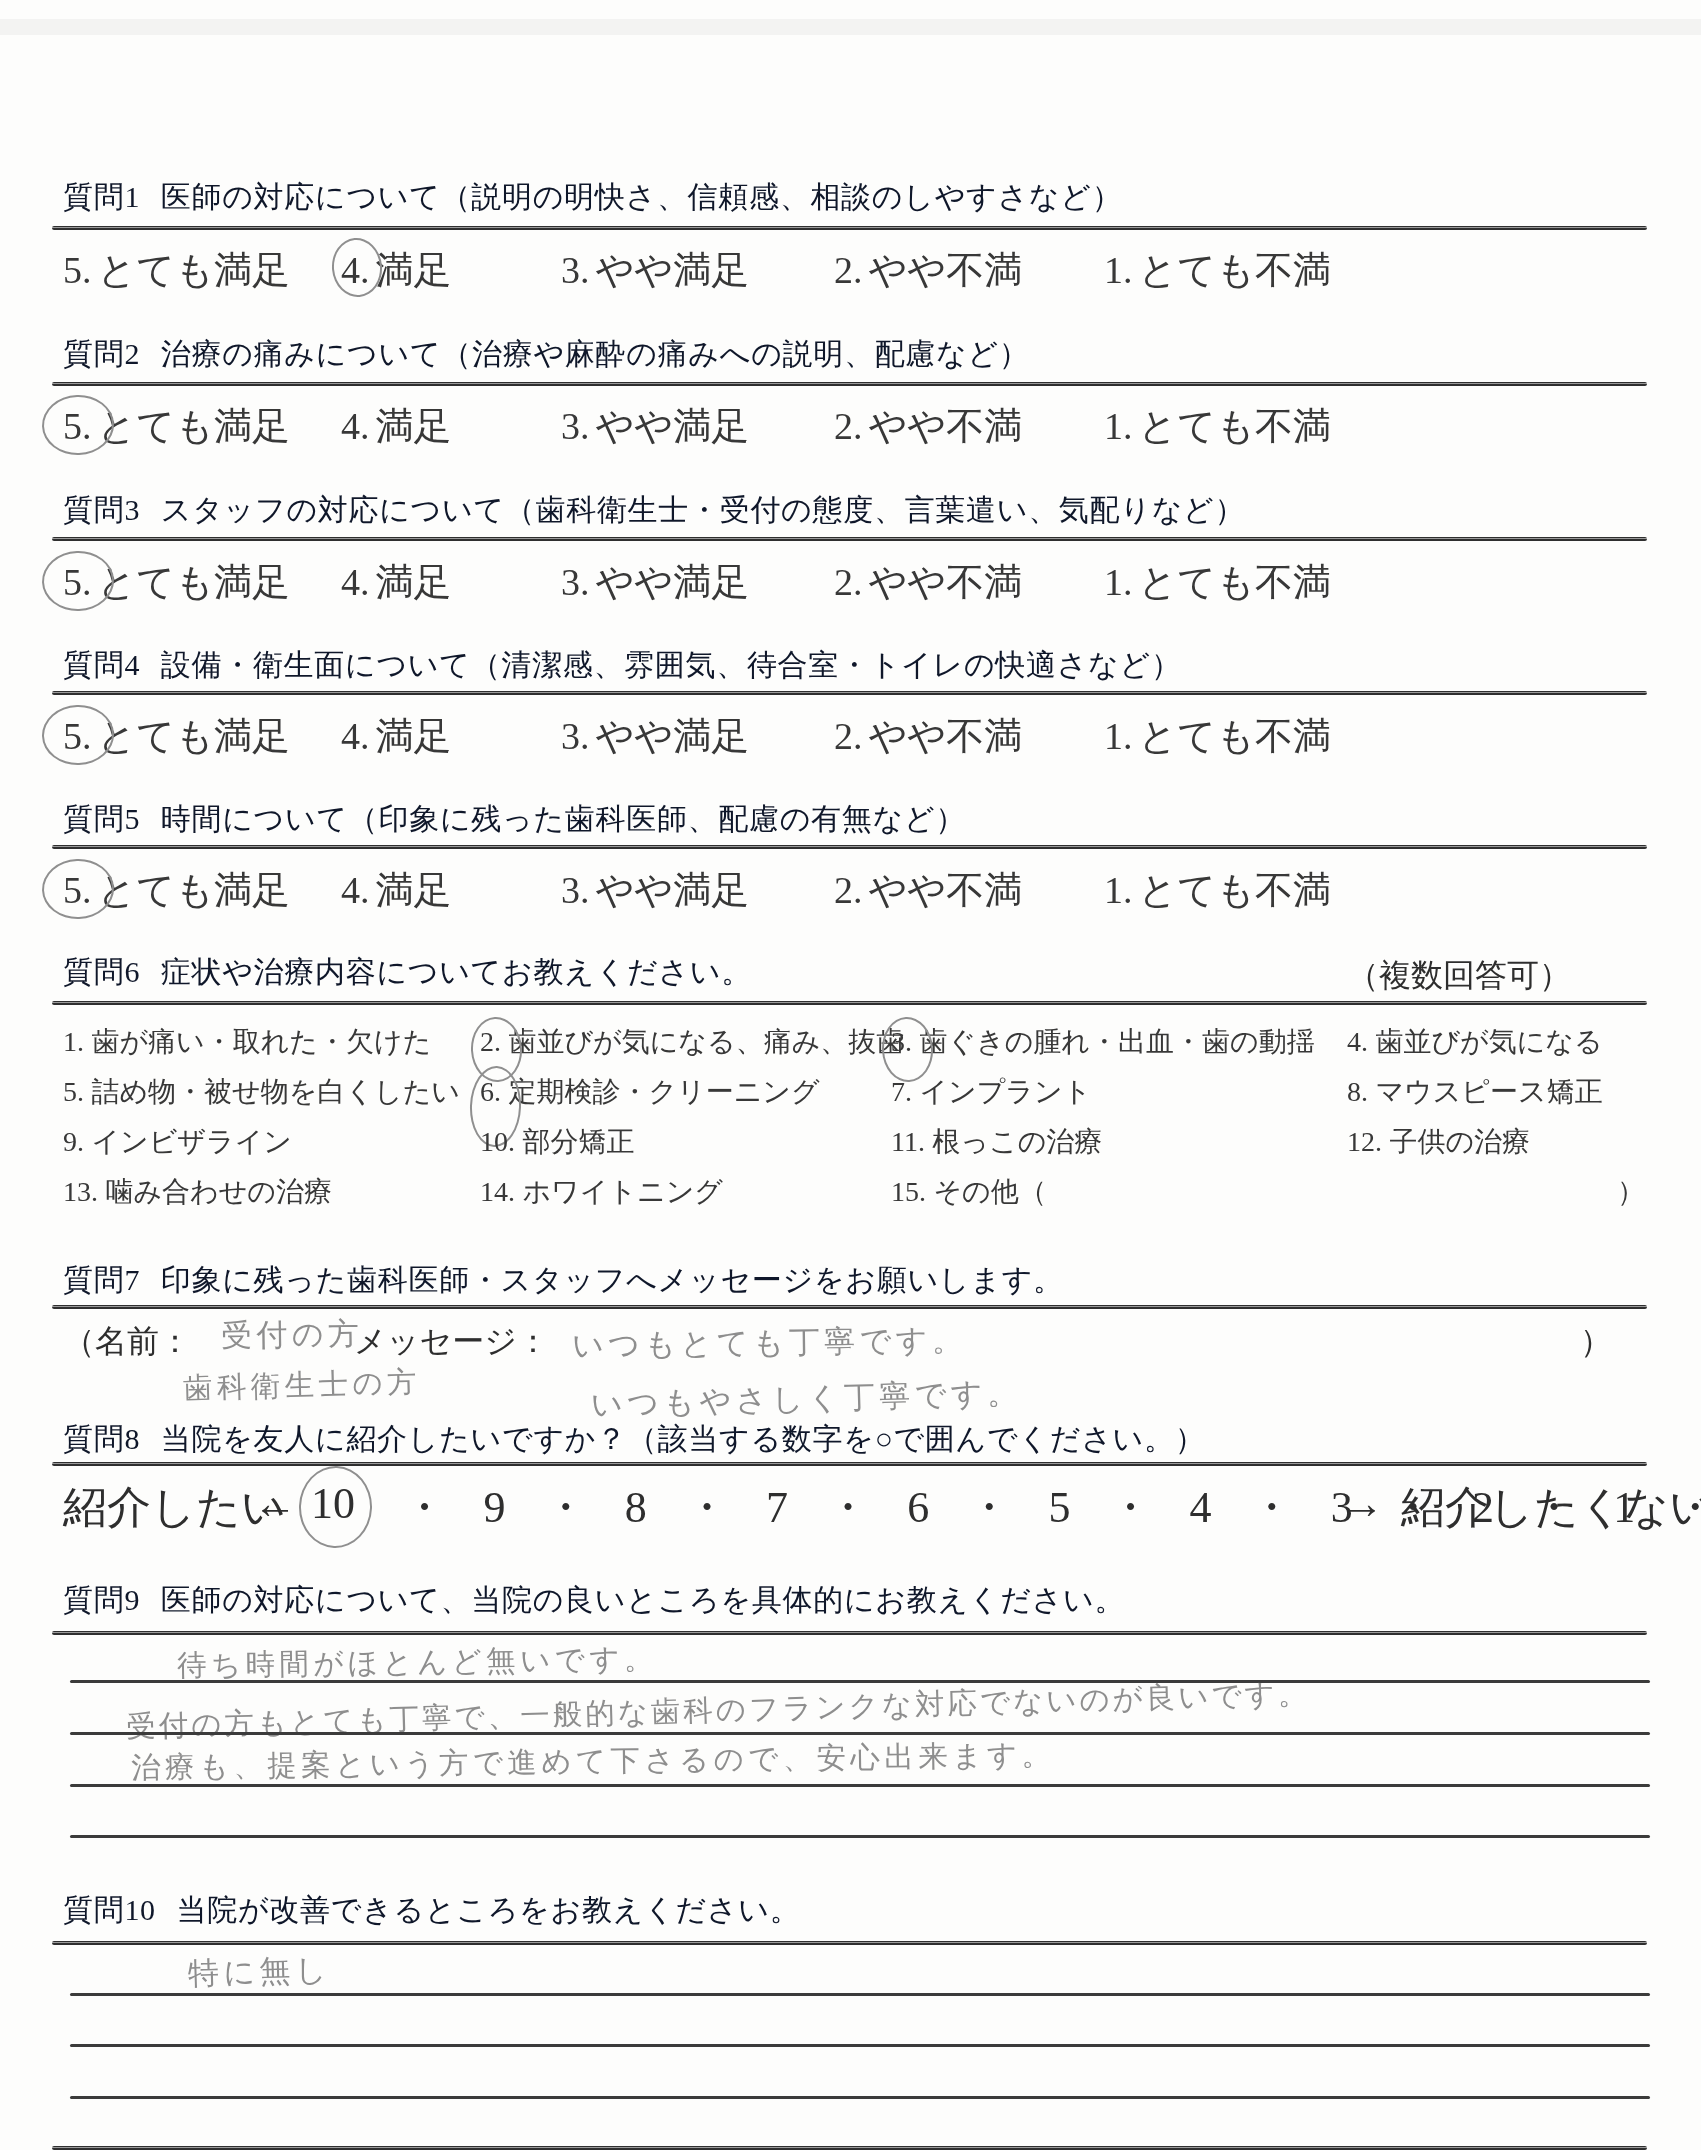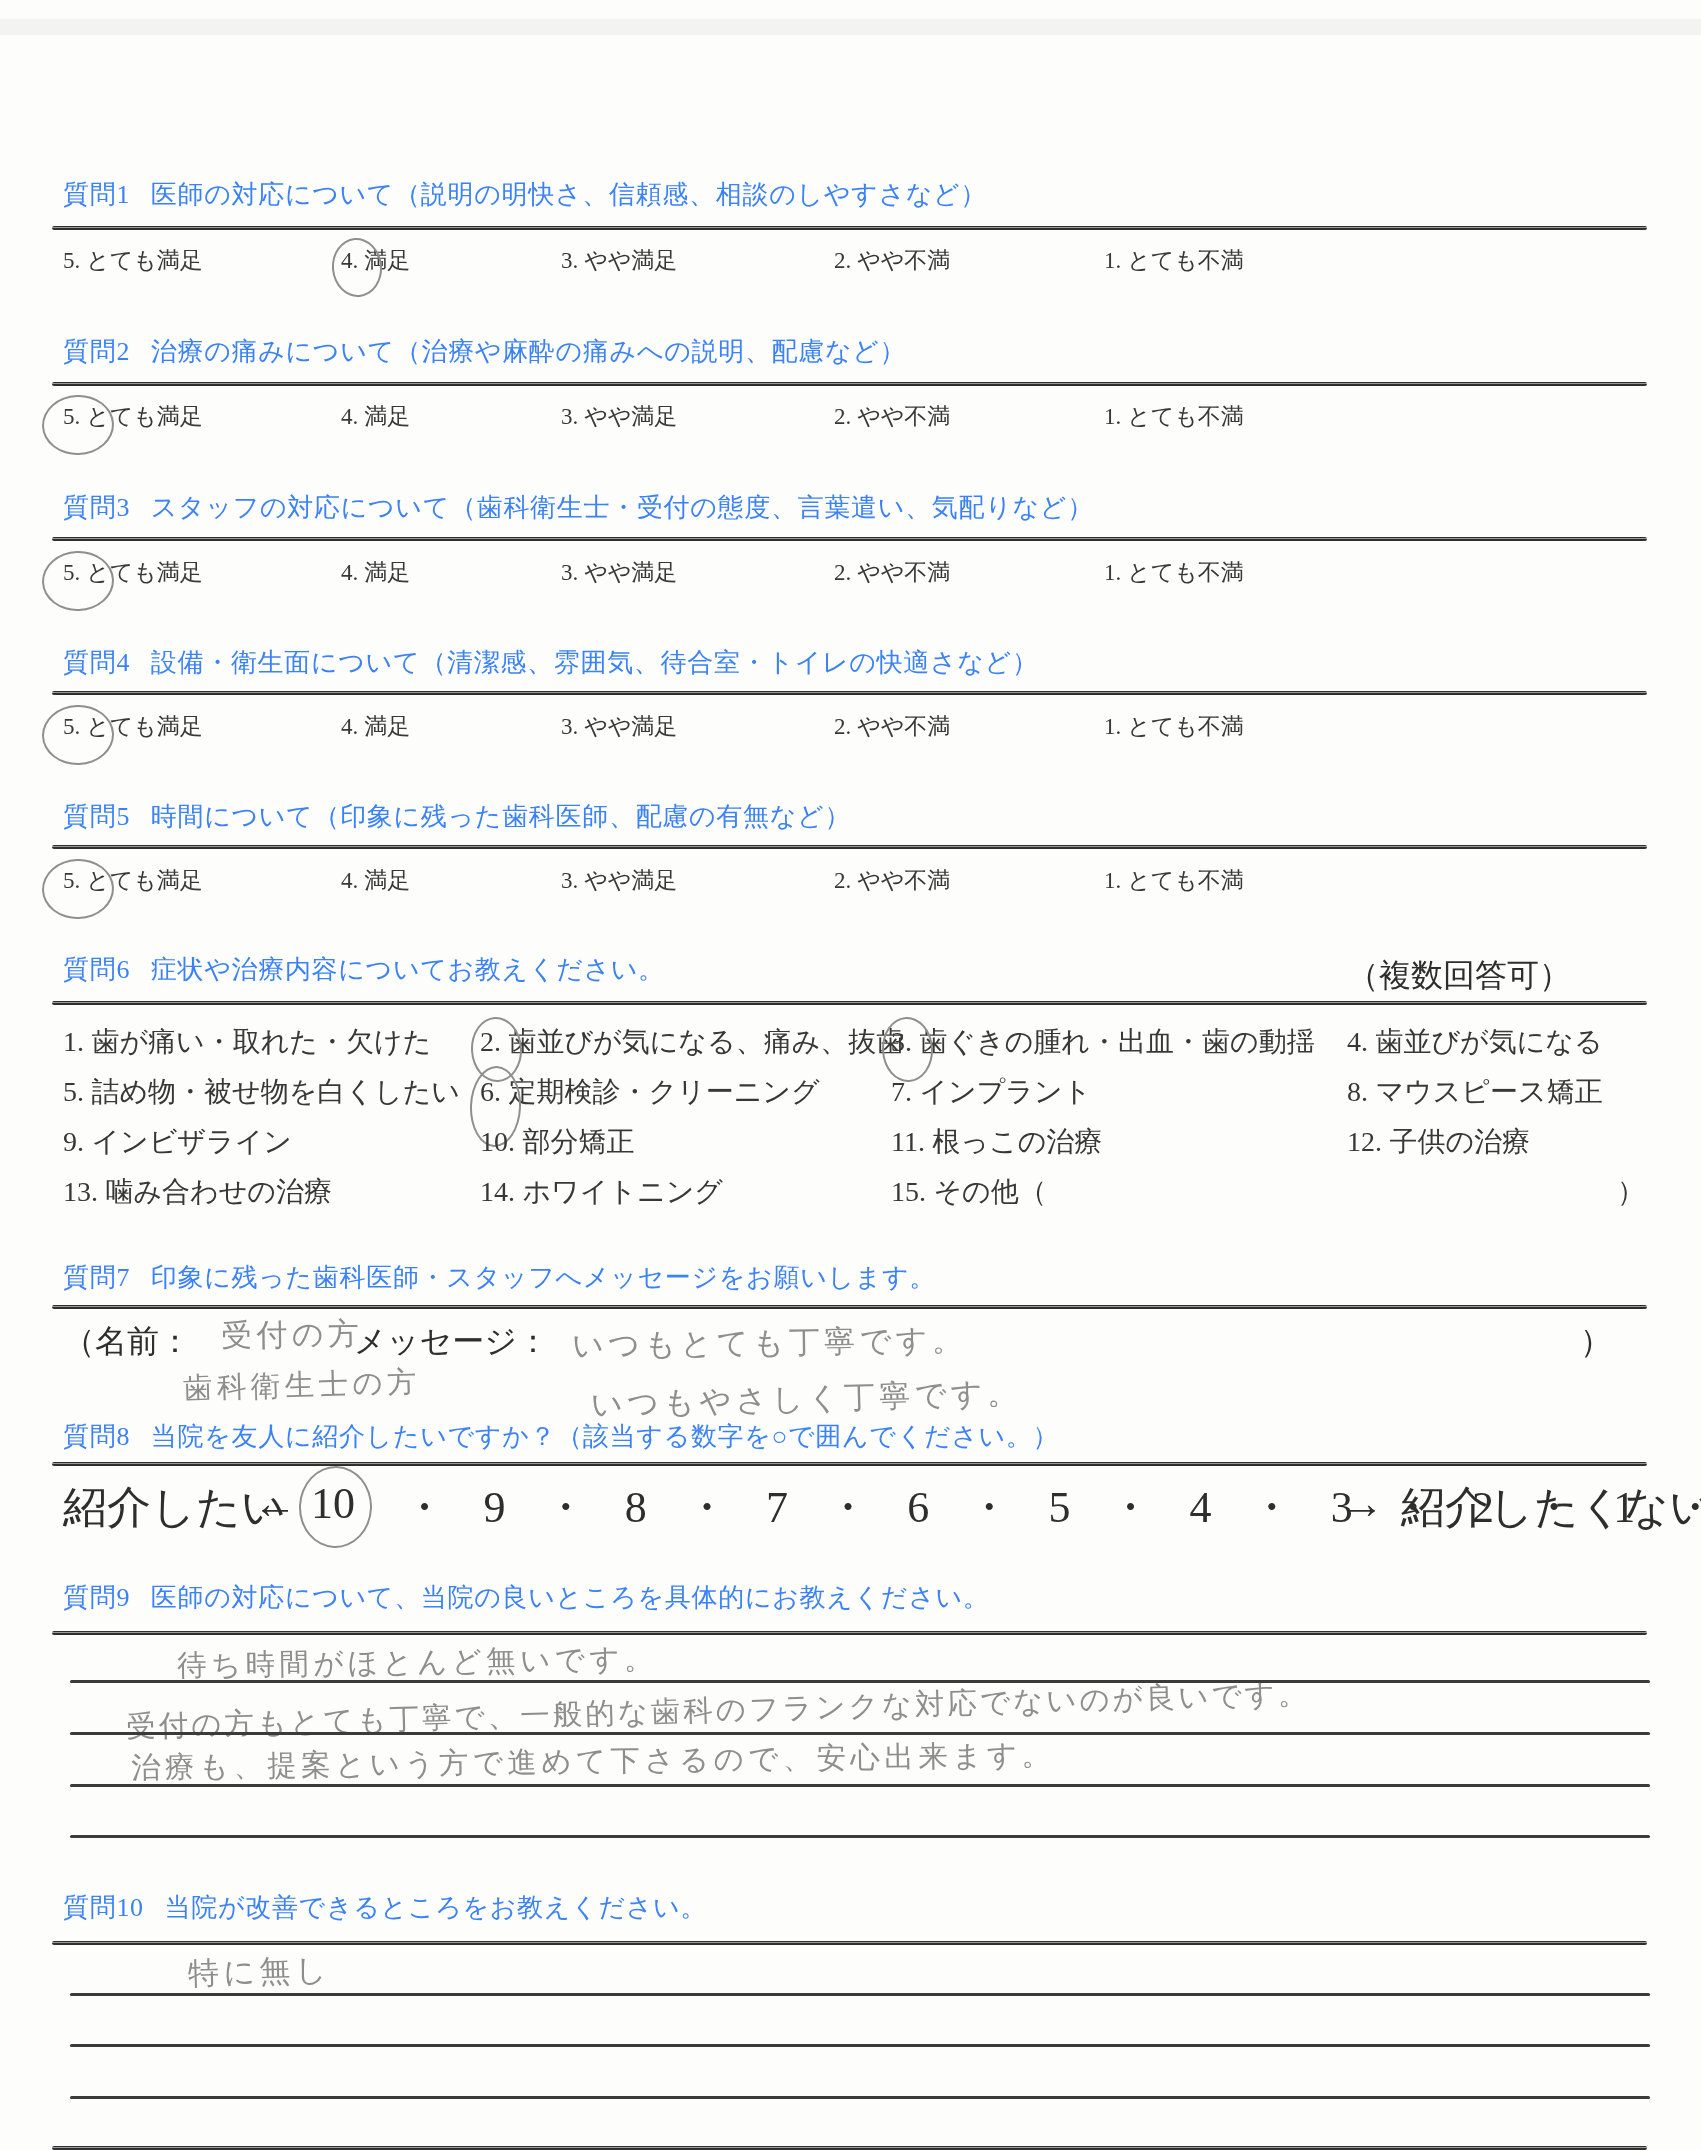--- a/index.html
+++ b/index.html
@@ -9,26 +9,26 @@
     background:#fdfdfc;
     overflow:hidden;
     font-family:"Liberation Serif","DejaVu Serif",serif;
     color:#333;
   }
   .scan-band{position:absolute;left:0;top:19px;width:1701px;height:16px;background:#f3f3f2;}
   .form-title{
     position:absolute;left:58px;top:78px;
     font-size:46px;font-weight:bold;color:#2c2c2c;letter-spacing:3px;white-space:nowrap;
   }
-  .qhead{position:absolute;left:63px;font-size:26px;color:#3b82f6;white-space:nowrap;letter-spacing:0.7px;}
+  .qhead{position:absolute;left:63px;font-size:30px;color:#0f172a;white-space:nowrap;letter-spacing:0.7px;}
   .qhead .qnum{margin-right:20.7px;}
   .rule{position:absolute;left:52px;width:1595px;height:3.7px;border-radius:2.2px;
     background:linear-gradient(to bottom,#2f2f2f 0 1.5px,#9a9a9a 1.5px 2.2px,#2f2f2f 2.2px 3.7px);}
   .wline{position:absolute;left:70px;width:1580px;height:3px;background:#3b3b3b;border-radius:1.5px;}
-  .opt{position:absolute;font-size:23px;color:#383838;white-space:nowrap;text-align:right;}
+  .opt{position:absolute;font-size:38px;color:#383838;white-space:nowrap;text-align:right;}
   .opt .onum{display:inline-block;position:relative;}
   .opt .olab{margin-left:5.9px;}
   .q6item{position:absolute;font-size:28px;color:#383838;white-space:nowrap;}
   .q6item .onum{display:inline-block;position:relative;}
   .q6item .olab{margin-left:7.4px;}
   .note{position:absolute;font-size:32px;color:#2e2e2e;white-space:nowrap;}
   .printed{position:absolute;font-size:32px;color:#2e2e2e;white-space:nowrap;}
   .hw{
     position:absolute;font-family:"DejaVu Sans","Liberation Sans",sans-serif;
     font-size:31px;color:#8e8e8e;white-space:nowrap;letter-spacing:4.4px;

